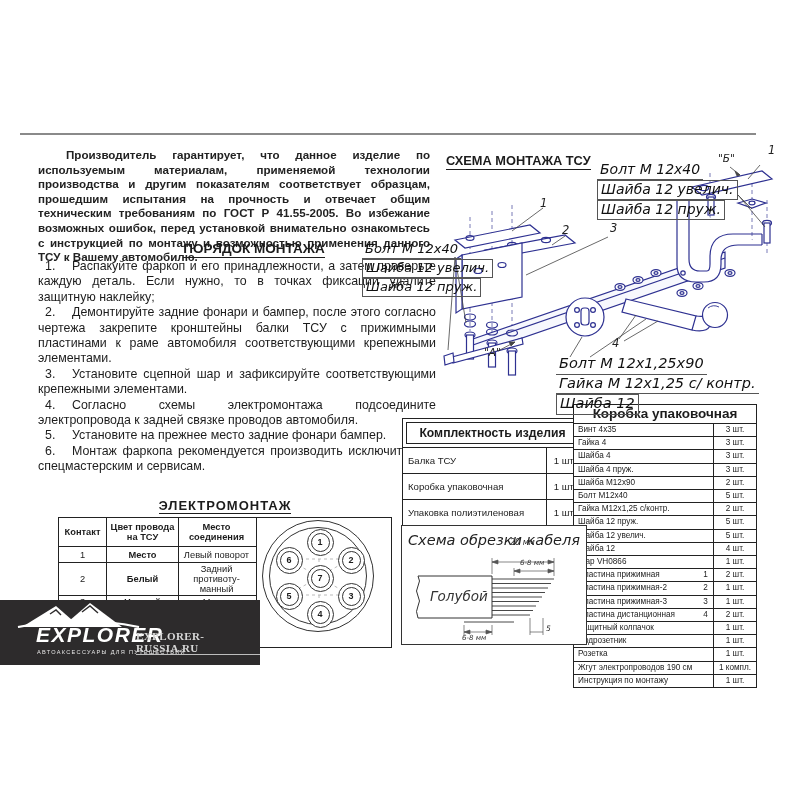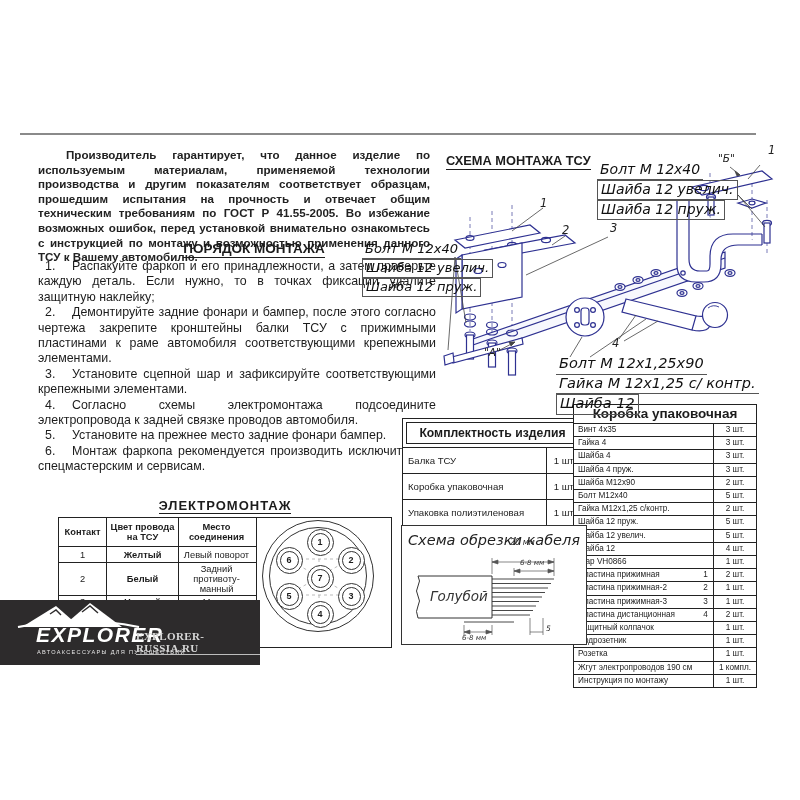--- a/index.html
+++ b/index.html
@@ -363,21 +363,21 @@
     <span>ЭЛЕКТРОМОНТАЖ</span>
   </div>
   <div id="etable">
       <div class="erow head">
         <div>Контакт</div>
         <div>Цвет провода на ТСУ</div>
         <div>Место соединения</div>
       </div>
       <div class="erow body" style="min-height: 15px;">
         <div>1</div>
-        <div class="ecolor">Желтый</div>
+        <div class="ecolor">Место</div>
         <div>Левый поворот</div>
       </div>
       <div class="erow body" style="min-height: 24px;">
         <div>2</div>
         <div class="ecolor">Белый</div>
         <div>Задний противоту- манный</div>
       </div>
       <div class="erow body" style="min-height: 12px;">
         <div>3</div>
         <div class="ecolor">Черный</div>

